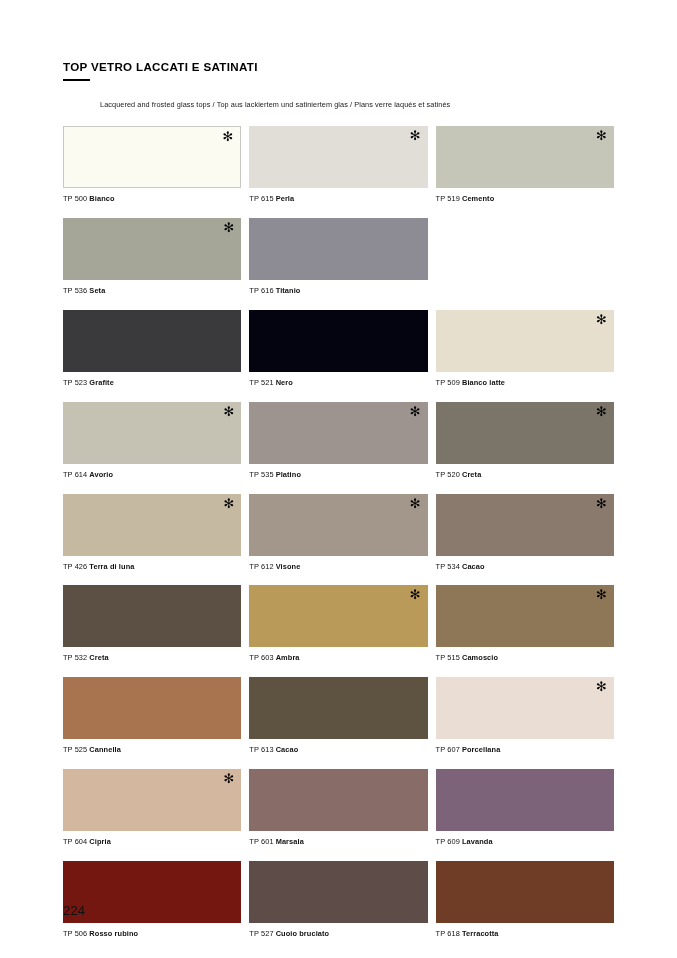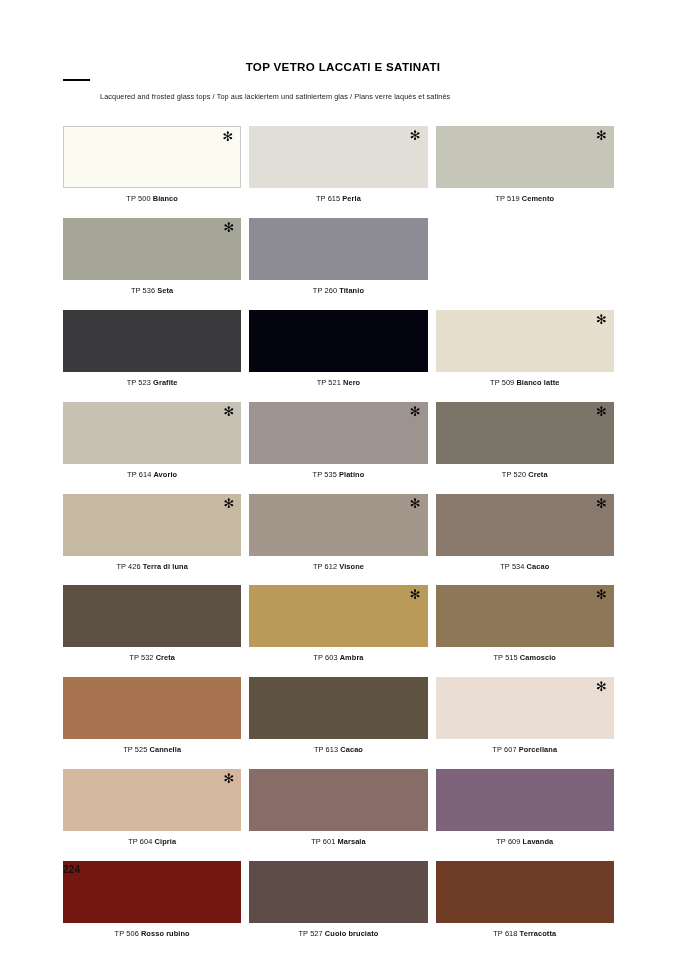--- a/index.html
+++ b/index.html
@@ -31,30 +31,29 @@
     width: 560px;
   }
   .header-title {
     font-size: 11.6px;
     font-weight: bold;
     letter-spacing: 0.32px;
     color: #000000;
     line-height: 1.1;
     margin: 0;
     white-space: nowrap;
-    text-align: center;
   }
   .header-rule {
     width: 27px;
     height: 2.6px;
     background: #000000;
     margin-top: 5px;
   }
   .header-subtitle {
-    margin-top: 12px;
+    margin-top: 20px;
     font-size: 7.3px;
     font-weight: normal;
     letter-spacing: 0.08px;
     color: #1a1a1a;
     line-height: 1.2;
     white-space: nowrap;
     padding-left: 37px;
   }
 
   
@@ -90,44 +89,42 @@
     top: 3px;
     right: 7px;
     font-size: 13px;
     line-height: 1;
     font-weight: bold;
     color: #000000;
     font-family: "DejaVu Sans", sans-serif;
   }
   .swatch-label {
     margin-top: 7px;
-    text-align: center;
     font-size: 7.4px;
     line-height: 1.2;
     color: #111111;
     white-space: nowrap;
   }
   .swatch-code {
     font-weight: normal;
     letter-spacing: 0.1px;
   }
   .swatch-name {
     font-weight: bold;
     letter-spacing: 0.1px;
   }
 
   
   .footer {
     position: absolute;
     left: 63px;
-    top: 864px;
-    font-size: 10px;
+    top: 903px;
+    font-size: 13px;
     color: #111111;
     letter-spacing: 0.2px;
-    font-weight: bold;
   }
 </style>
 </head>
 <body>
 
 <div class="page">
 
   <div class="header">
     <h1 class="header-title">TOP VETRO LACCATI E SATINATI</h1>
     <div class="header-rule"></div>
@@ -157,21 +154,21 @@
       </div>
       <div class="grid-row">
         <div class="cell">
           <div class="swatch" style="background: rgb(165, 166, 152);">
             <span class="swatch-mark">✻</span>
           </div>
           <div class="swatch-label"><span class="swatch-code">TP 536</span> <span class="swatch-name">Seta</span></div>
         </div>
         <div class="cell">
           <div class="swatch" style="background: rgb(141, 140, 149);"></div>
-          <div class="swatch-label"><span class="swatch-code">TP 260</span> <span class="swatch-name">Titanio</span></div>
+          <div class="swatch-label"><span class="swatch-code">TP 616</span> <span class="swatch-name">Titanio</span></div>
         </div>
       </div>
       <div class="grid-row">
         <div class="cell">
           <div class="swatch" style="background: rgb(58, 58, 60);"></div>
           <div class="swatch-label"><span class="swatch-code">TP 523</span> <span class="swatch-name">Grafite</span></div>
         </div>
         <div class="cell">
           <div class="swatch" style="background: rgb(4, 4, 16);"></div>
           <div class="swatch-label"><span class="swatch-code">TP 521</span> <span class="swatch-name">Nero</span></div>

